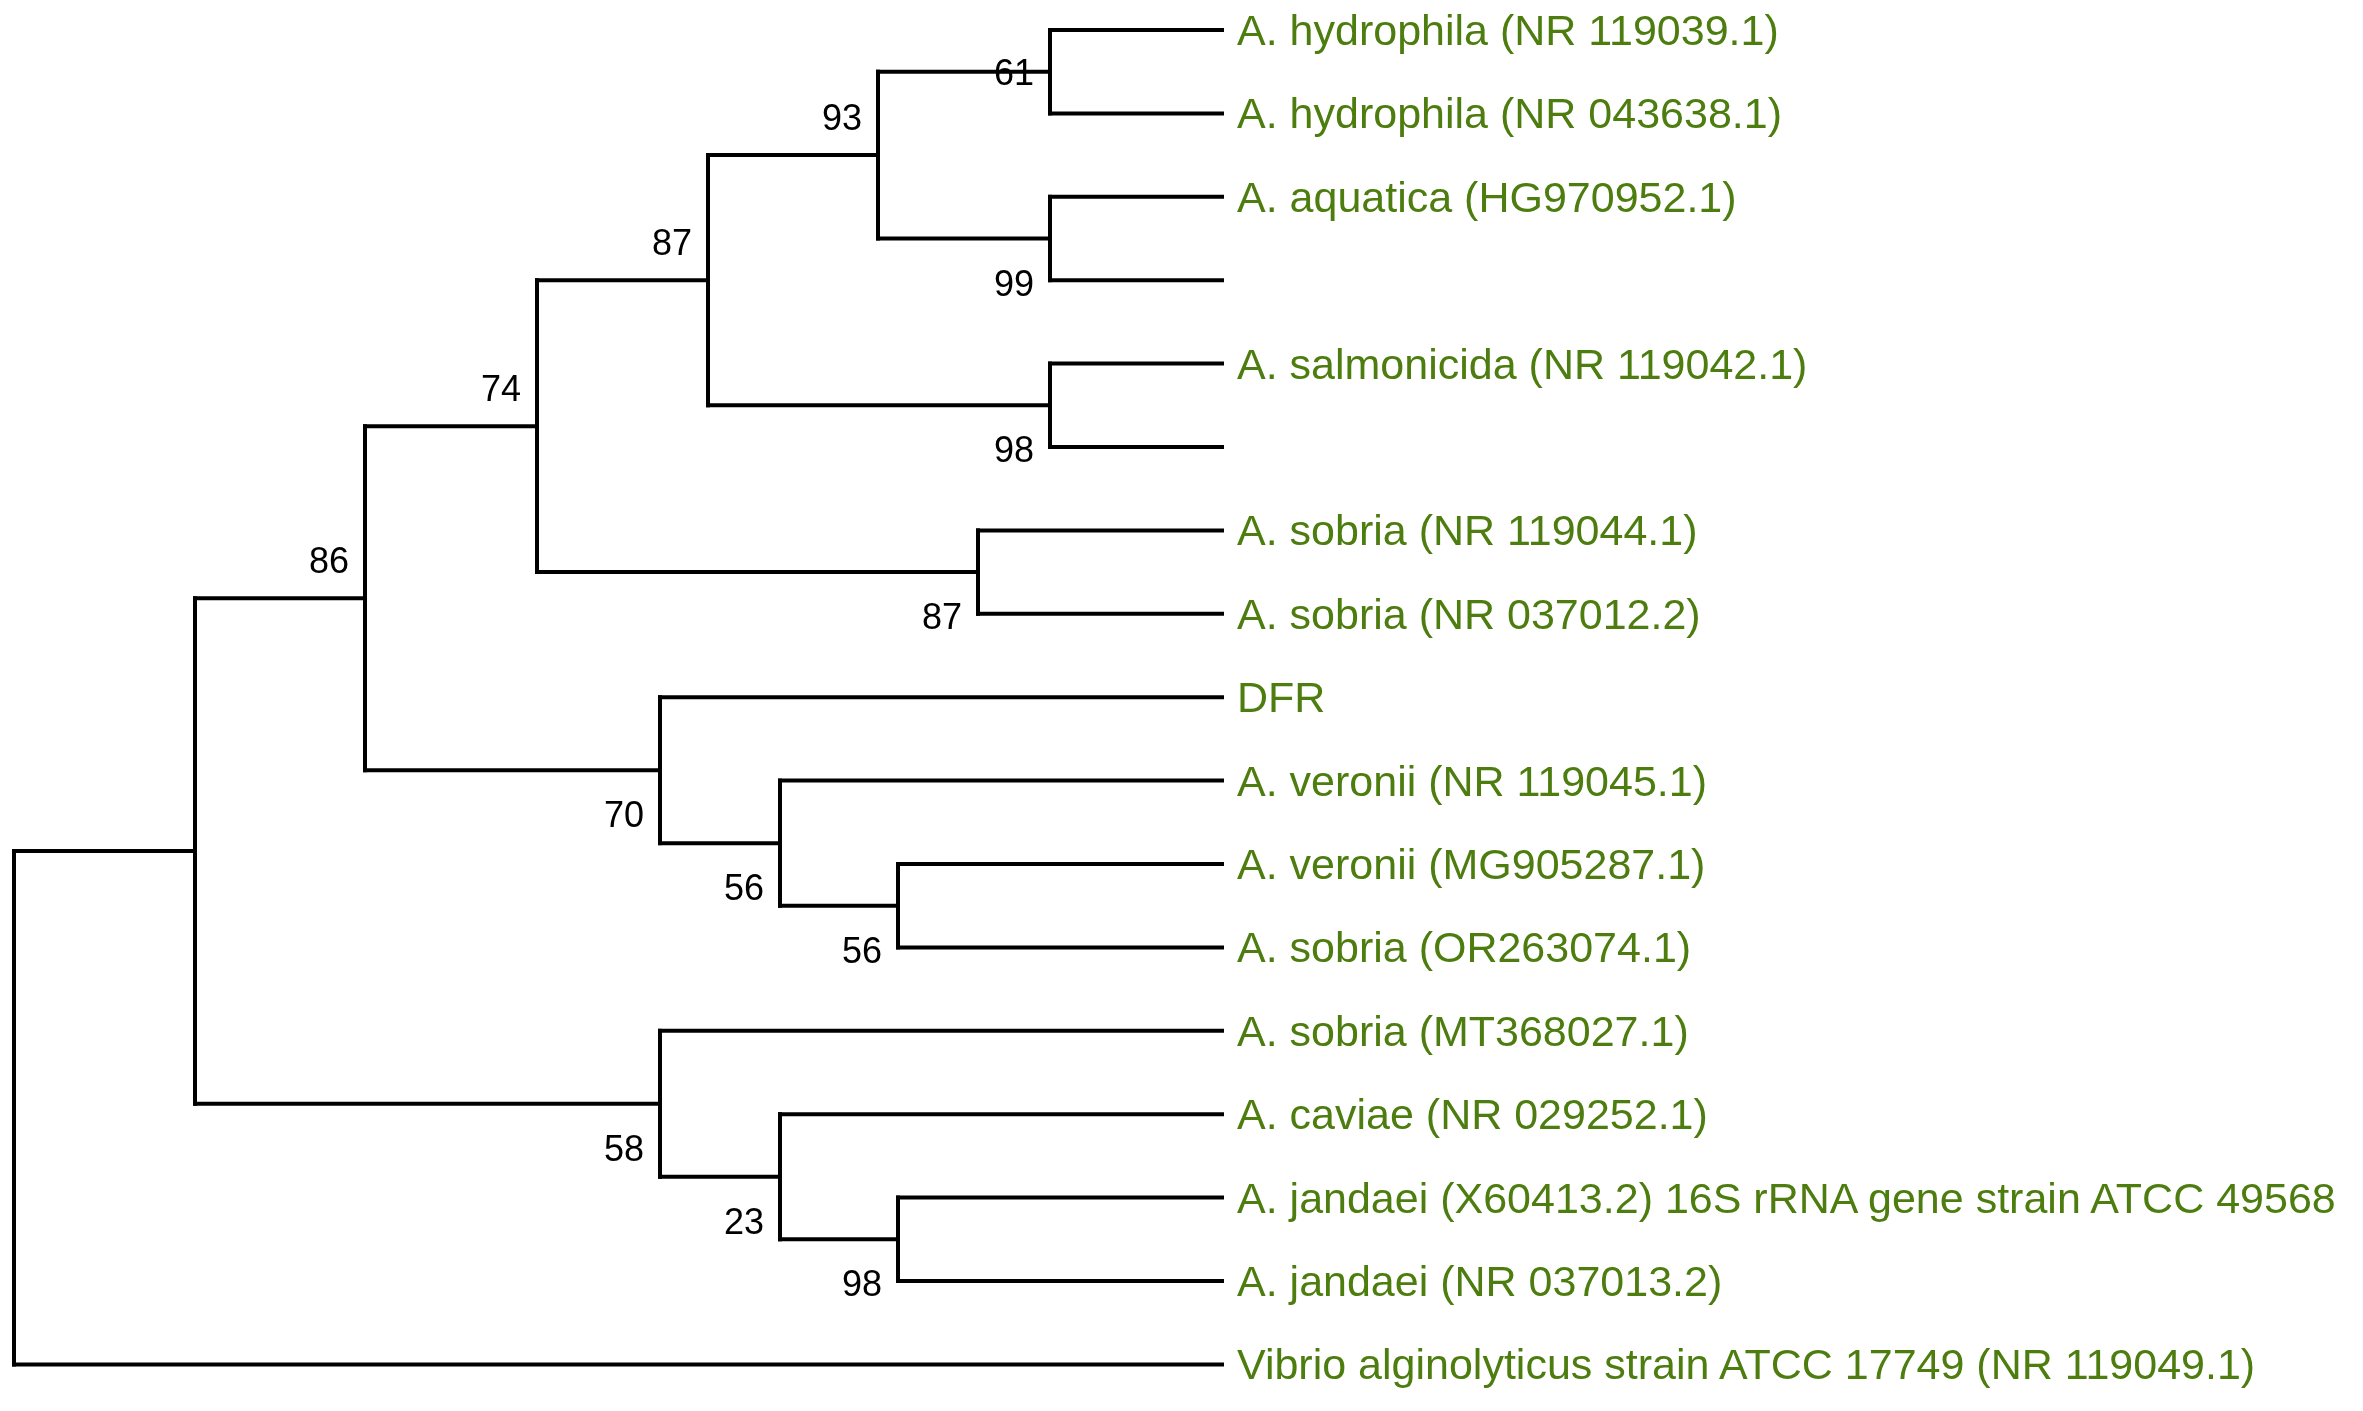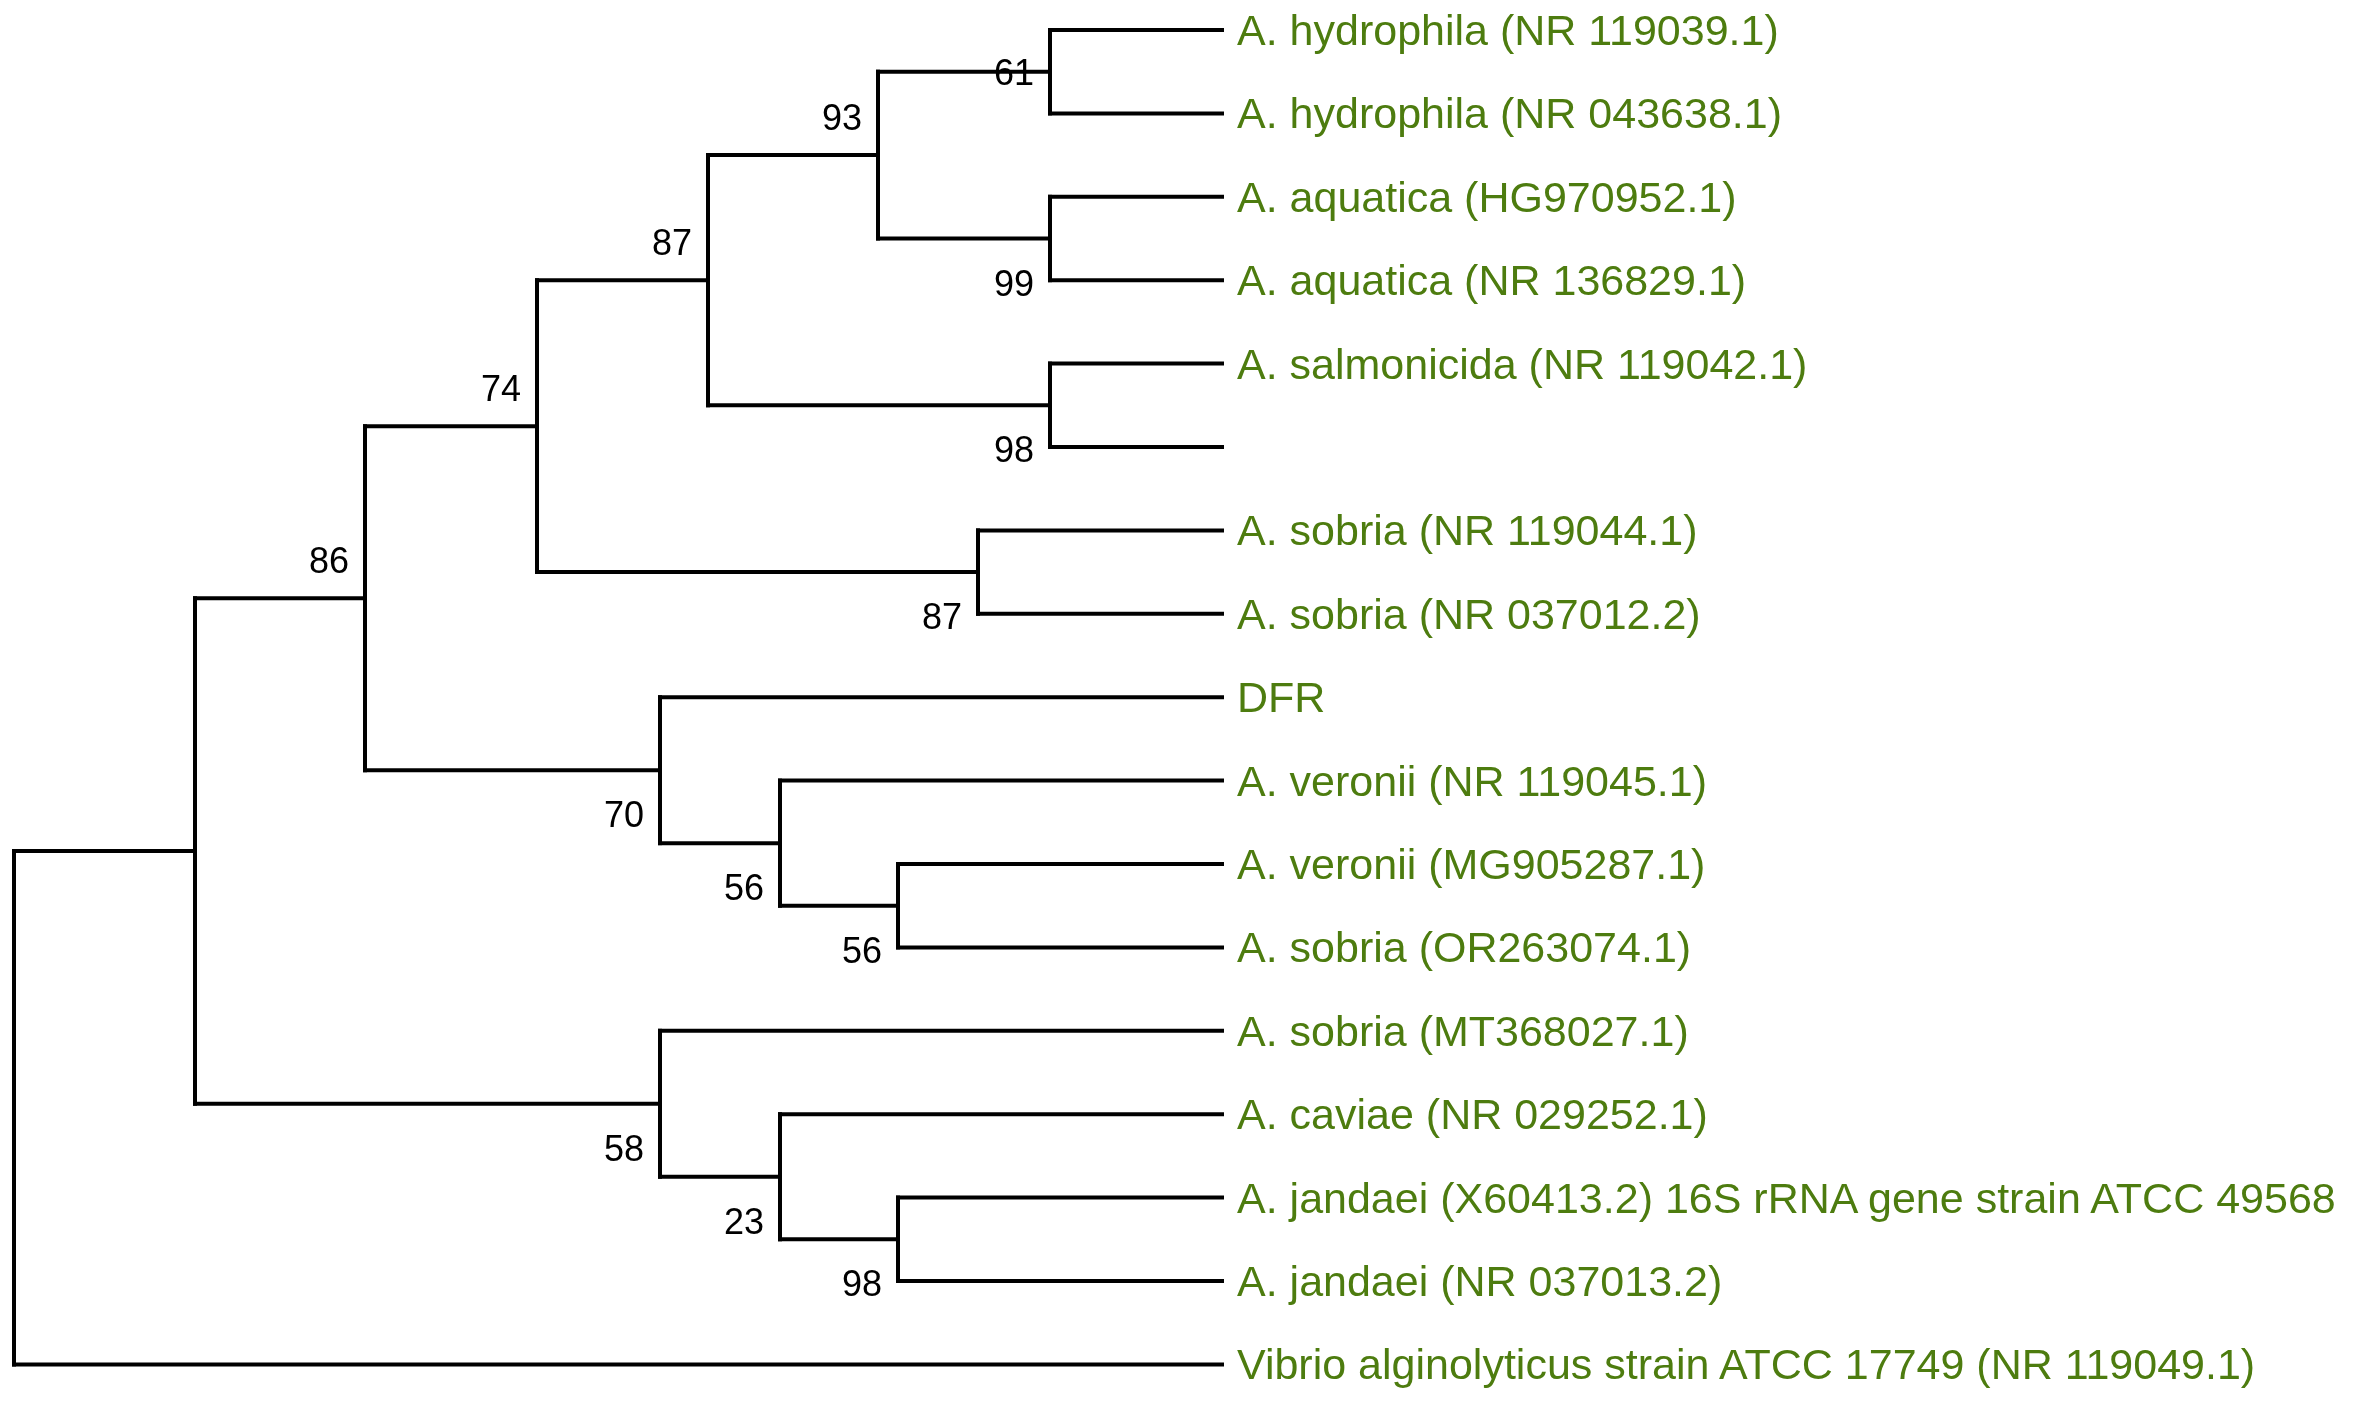--- a/index.html
+++ b/index.html
@@ -89,21 +89,20 @@
       <line x1="195" y1="598.1625000000001" x2="365" y2="598.1625000000001" stroke="#000000" stroke-width="4" stroke-linecap="square"></line>
       <line x1="195" y1="1103.775" x2="660" y2="1103.775" stroke="#000000" stroke-width="4" stroke-linecap="square"></line>
       <line x1="14" y1="850.9687500000001" x2="14" y2="1364.4" stroke="#000000" stroke-width="4" stroke-linecap="square"></line>
       <line x1="14" y1="850.9687500000001" x2="195" y2="850.9687500000001" stroke="#000000" stroke-width="4" stroke-linecap="square"></line>
       <line x1="14" y1="1364.4" x2="1222" y2="1364.4" stroke="#000000" stroke-width="4" stroke-linecap="square"></line>
     </svg>
 
   <div class="leaf-label" style="left: 1237px; top: 30px;">A. hydrophila (NR 119039.1)</div>
   <div class="leaf-label" style="left: 1237px; top: 113.4px;">A. hydrophila (NR 043638.1)</div>
   <div class="leaf-label" style="left: 1237px; top: 196.8px;">A. aquatica (HG970952.1)</div>
-  <div class="leaf-label" style="left: 1237px; top: 280.2px;">A. aquatica (NR 136829.1)</div>
   <div class="leaf-label" style="left: 1237px; top: 363.6px;">A. salmonicida (NR 119042.1)</div>
   <div class="leaf-label" style="left: 1237px; top: 530.4px;">A. sobria (NR 119044.1)</div>
   <div class="leaf-label" style="left: 1237px; top: 613.8px;">A. sobria (NR 037012.2)</div>
   <div class="leaf-label" style="left: 1237px; top: 697.2px;">DFR</div>
   <div class="leaf-label" style="left: 1237px; top: 780.6px;">A. veronii (NR 119045.1)</div>
   <div class="leaf-label" style="left: 1237px; top: 864px;">A. veronii (MG905287.1)</div>
   <div class="leaf-label" style="left: 1237px; top: 947.4px;">A. sobria (OR263074.1)</div>
   <div class="leaf-label" style="left: 1237px; top: 1030.8px;">A. sobria (MT368027.1)</div>
   <div class="leaf-label" style="left: 1237px; top: 1114.2px;">A. caviae (NR 029252.1)</div>
   <div class="leaf-label" style="left: 1237px; top: 1197.6px;">A. jandaei (X60413.2) 16S rRNA gene strain ATCC 49568</div>

